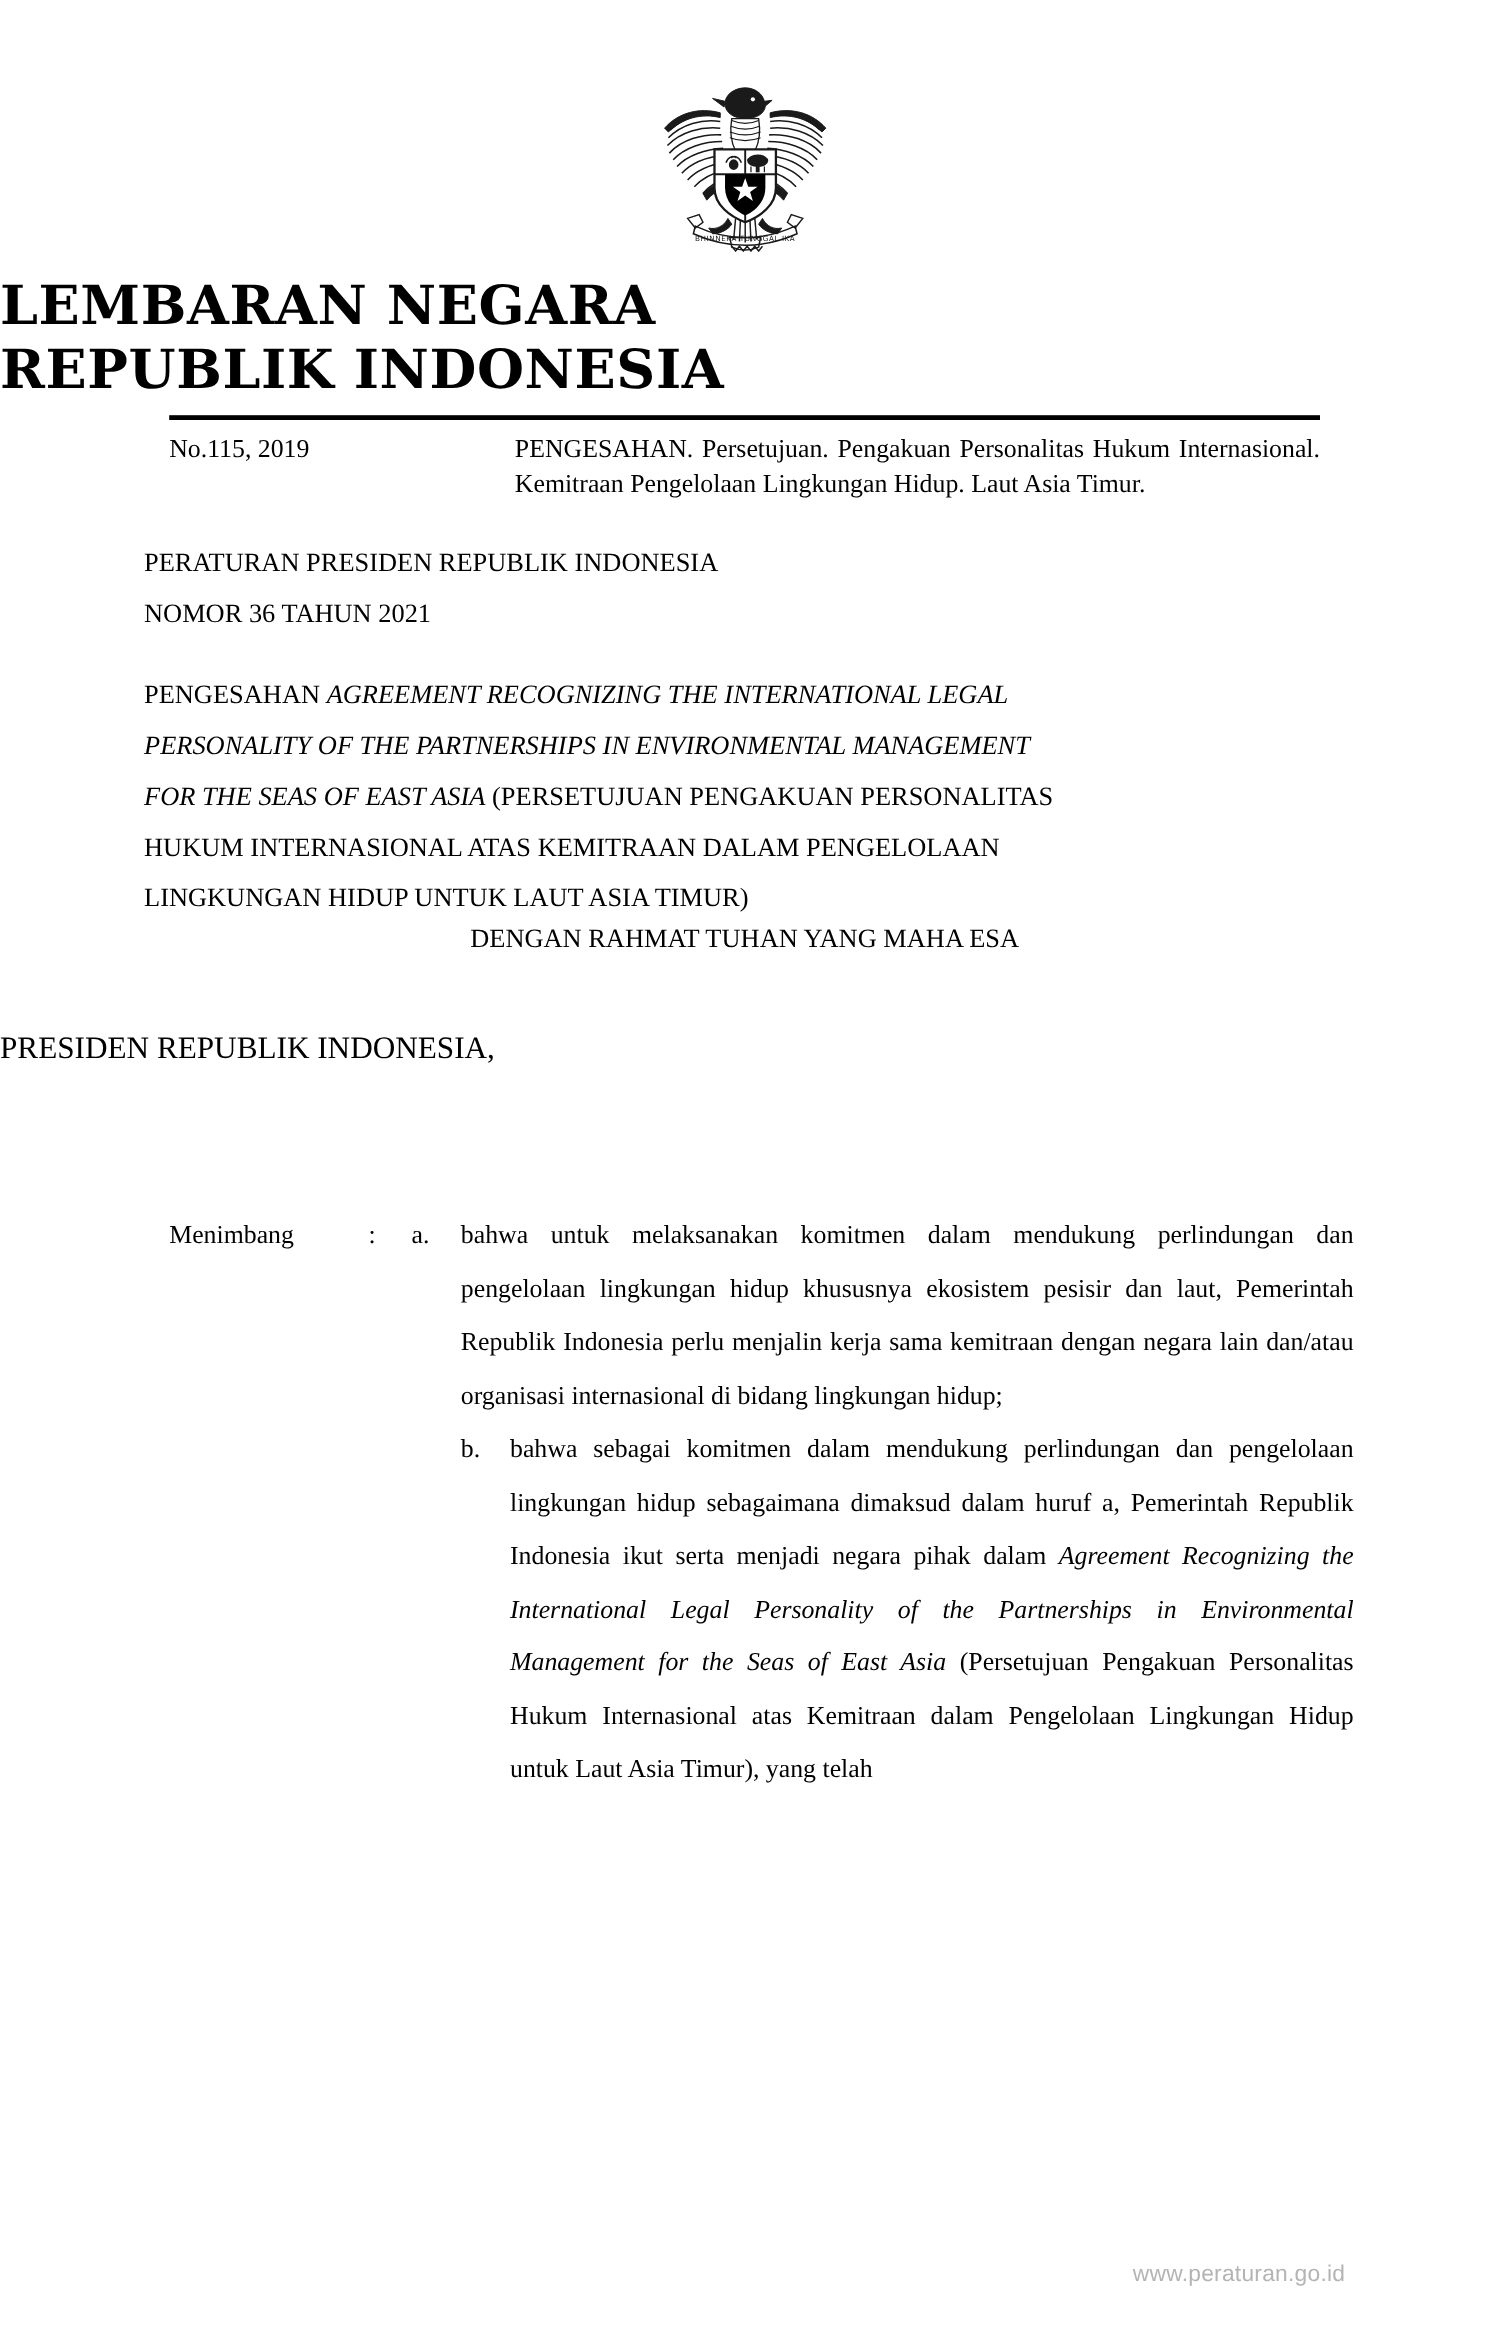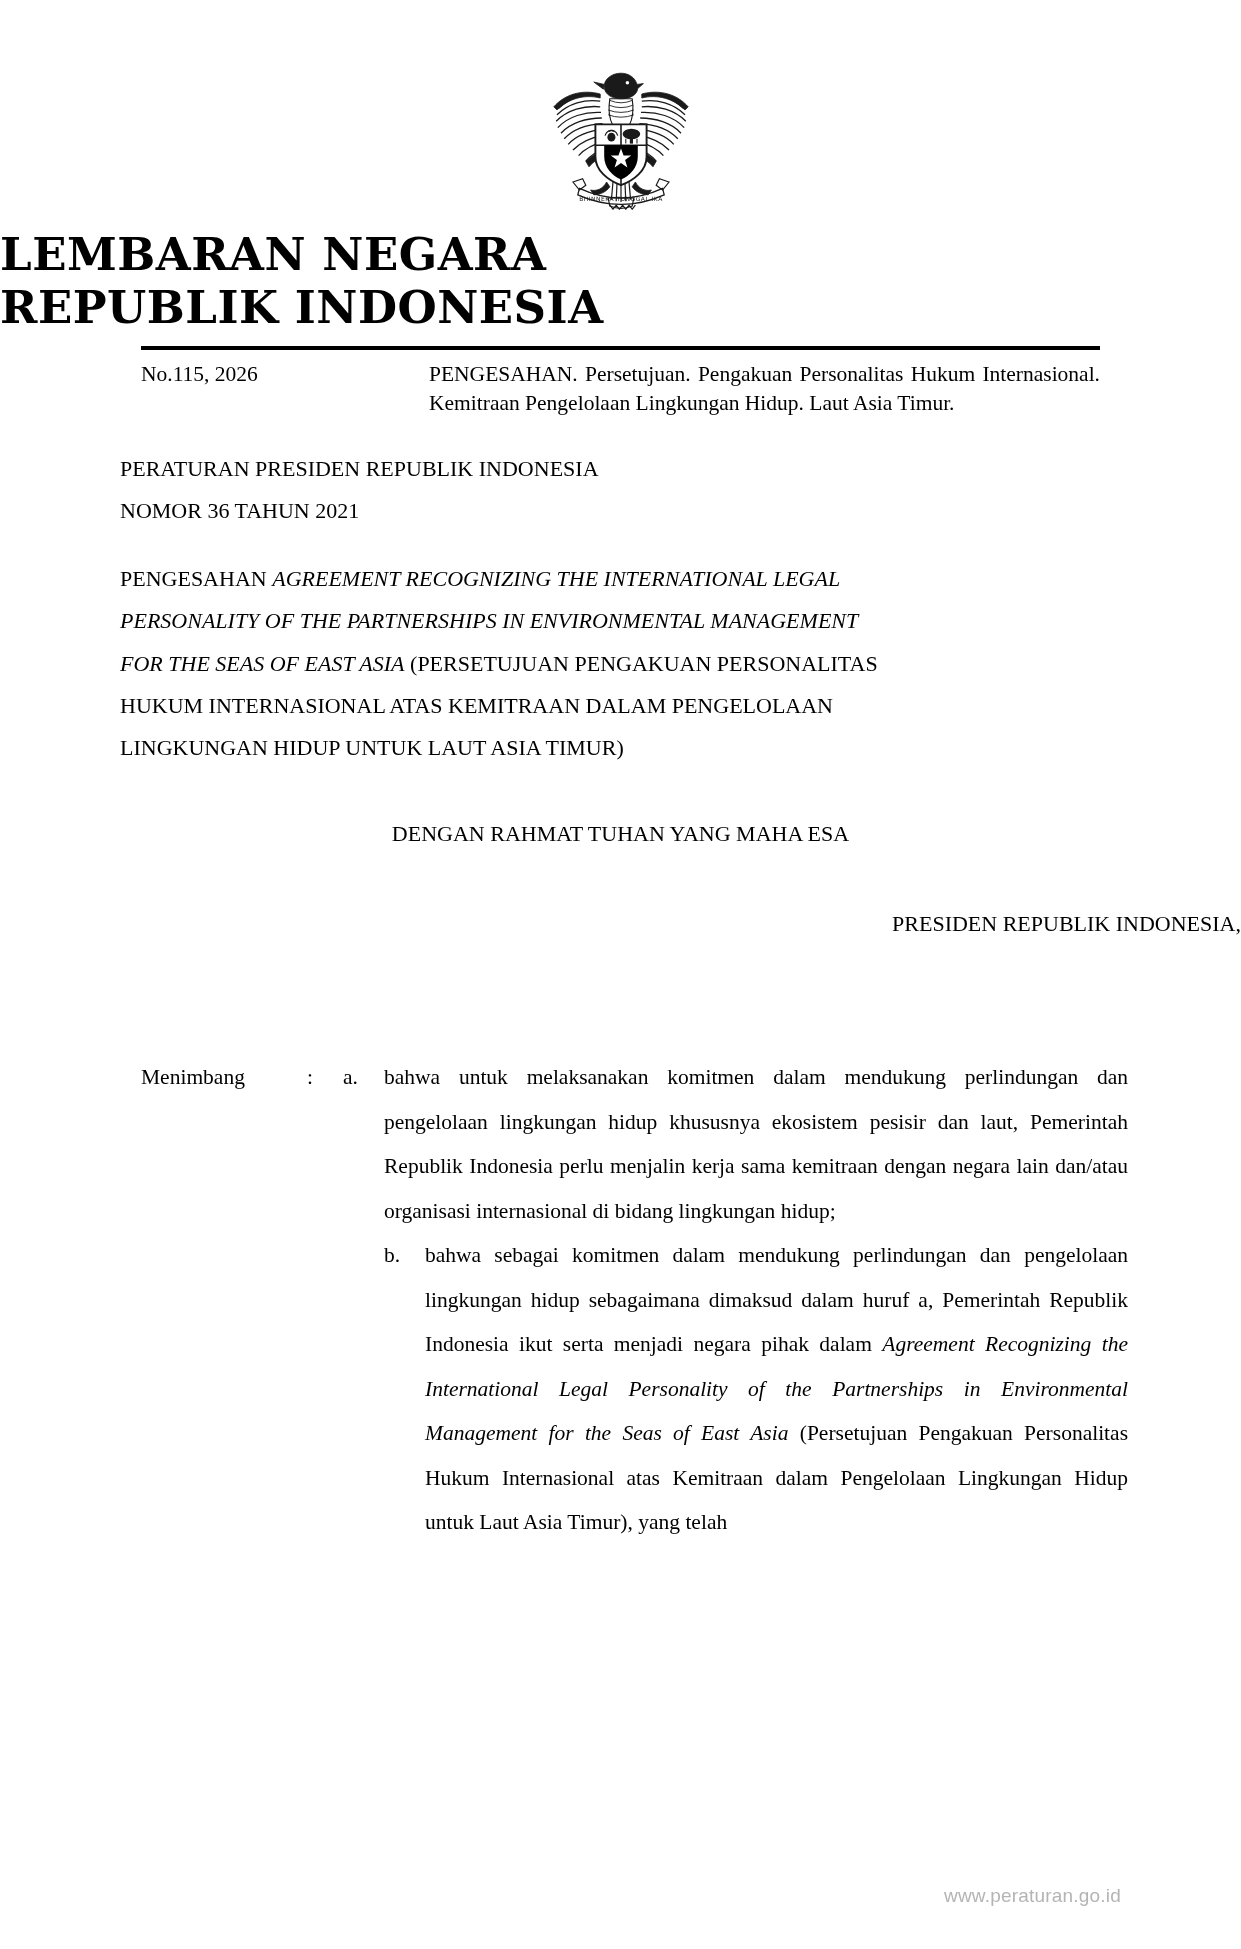--- a/index.html
+++ b/index.html
@@ -79,29 +79,27 @@
     line-height: 1.92;
   }
   .title-block .tline { display: block; }
   .title-long {
     margin-top: 26px;
     line-height: 1.92;
   }
   .title-long i { font-style: italic; }
 
   .invocation {
-    margin-top: 52px;
     text-align: center;
     font-size: 22px;
   }
   .presiden {
     margin-top: 64px;
-    text-align: right;
-    font-size: 22px;
-    padding-left: 23px;
+    text-align: left;
+    font-size: 26px;
   }
 
   
   .considerations {
     margin: 118px 113px 0 141px;
     font-size: 21.5px;
     line-height: 2.07;
   }
   .cons-row {
     display: flex;
@@ -241,21 +239,21 @@
 
     <div class="masthead-title">
       <span class="ml">LEMBARAN NEGARA</span>
       <span class="ml">REPUBLIK INDONESIA</span>
     </div>
   </div>
 
   <div class="head-rule"></div>
 
   <div class="subject-row">
-    <div class="subject-no">No.115, 2026</div>
+    <div class="subject-no">No.115, 2019</div>
     <div class="subject-text">PENGESAHAN. Persetujuan. Pengakuan Personalitas Hukum Internasional. Kemitraan Pengelolaan Lingkungan Hidup. Laut Asia Timur.</div>
   </div>
 
   <div class="title-block">
     <span class="tline">PERATURAN PRESIDEN REPUBLIK INDONESIA</span>
     <span class="tline">NOMOR 36 TAHUN 2021</span>
 
     <div class="title-long">
       <span class="tline"><span>PENGESAHAN </span><i>AGREEMENT RECOGNIZING THE INTERNATIONAL LEGAL</i></span>
       <span class="tline"><i>PERSONALITY OF THE PARTNERSHIPS IN ENVIRONMENTAL MANAGEMENT</i></span>

